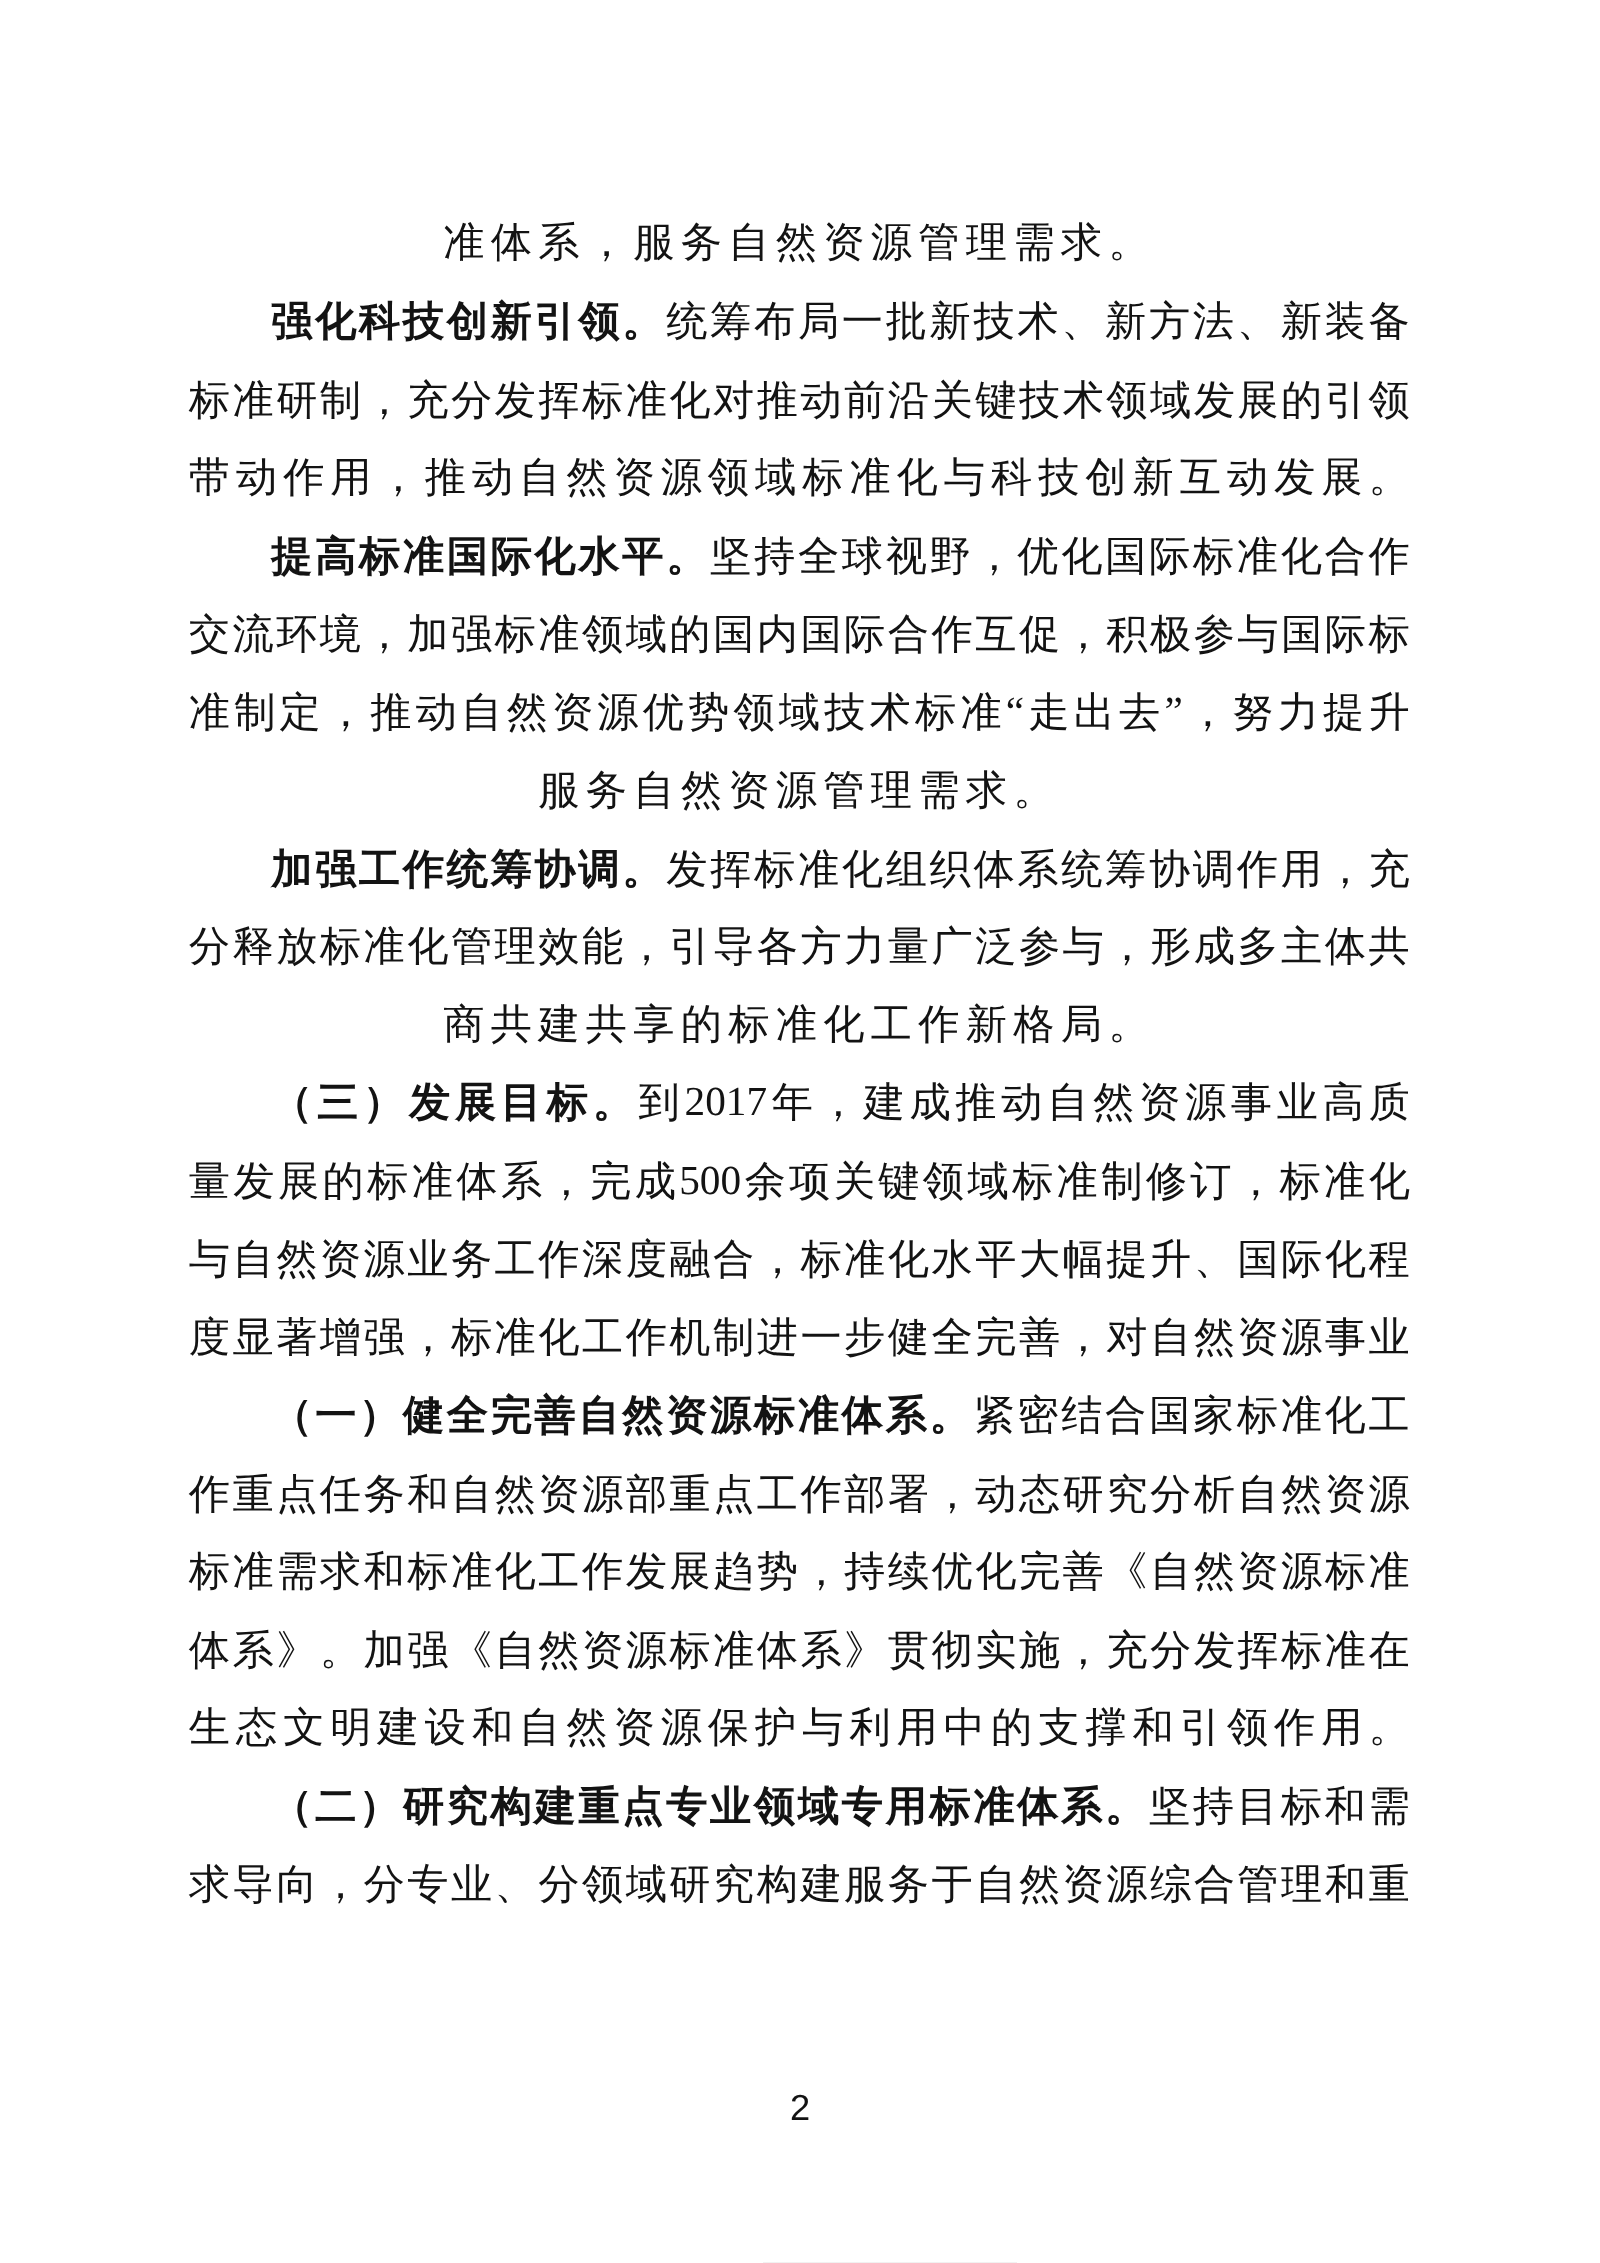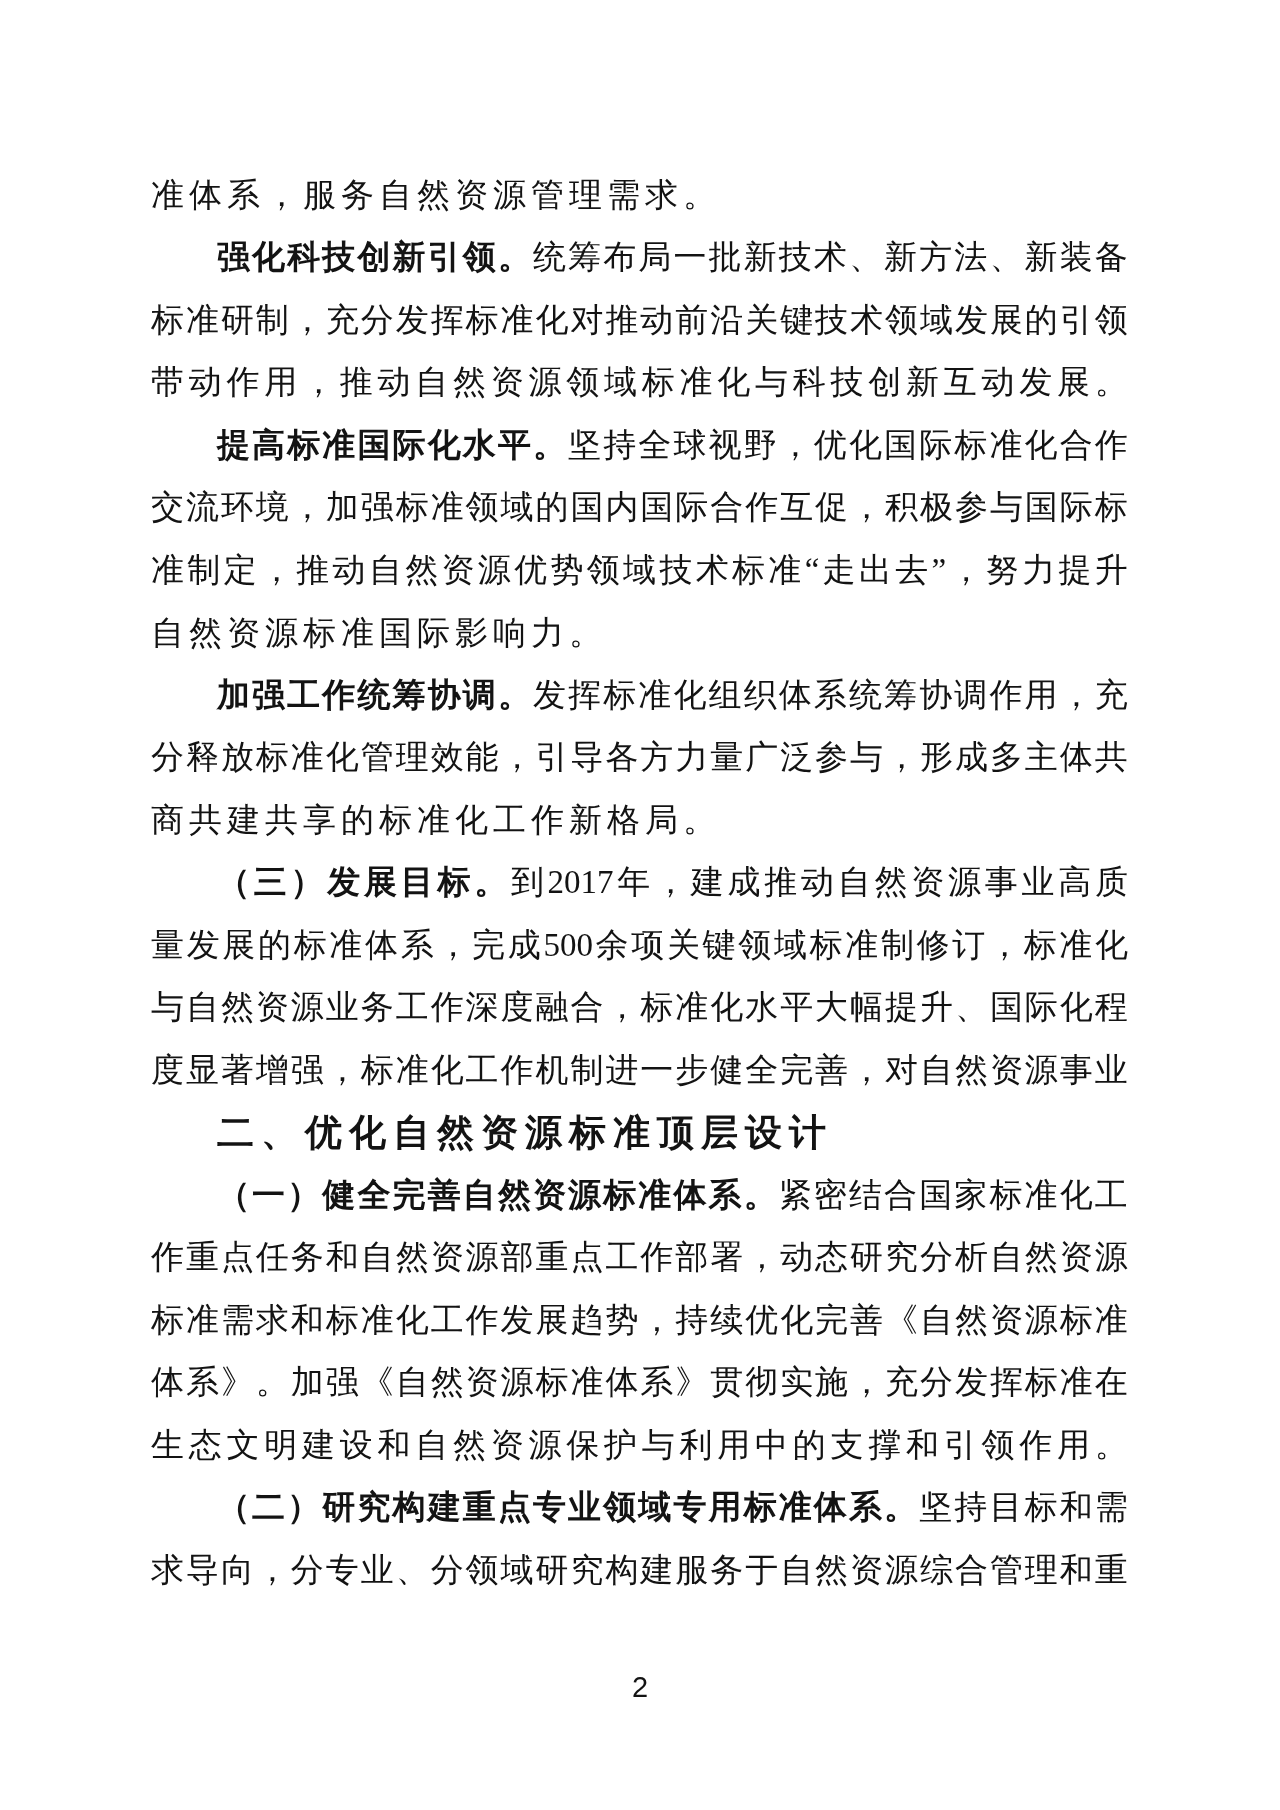--- a/index.html
+++ b/index.html
@@ -17,20 +17,21 @@
     position: absolute;
     left: 151px;
     top: 164px;
     width: 977px;
   }
   .line {
     height: 62.5px;
     line-height: 62.5px;
     font-size: 33px;
     white-space: nowrap;
+    text-align: center;
   }
   .line.justify {
     display: flex;
     justify-content: space-between;
     align-items: center;
   }
   .line.indent { padding-left: 66px; }
   .line.natural { letter-spacing: 5px; }
   .tok { display: inline-block; line-height: normal; }
   .seg { display: inline; }
@@ -228,21 +229,21 @@
         <span class="tok body">走</span>
         <span class="tok body">出</span>
         <span class="tok body">去</span>
         <span class="tok body">”</span>
         <span class="tok body">，</span>
         <span class="tok body">努</span>
         <span class="tok body">力</span>
         <span class="tok body">提</span>
         <span class="tok body">升</span>
       </div>
-      <div class="line natural"><span class="seg body">自然资源标准国际影响力。</span></div>
+      <div class="line natural"><span class="seg body">服务自然资源管理需求。</span></div>
       <div class="line justify indent">
         <span class="tok lead">加</span>
         <span class="tok lead">强</span>
         <span class="tok lead">工</span>
         <span class="tok lead">作</span>
         <span class="tok lead">统</span>
         <span class="tok lead">筹</span>
         <span class="tok lead">协</span>
         <span class="tok lead">调</span>
         <span class="tok lead">。</span>
@@ -403,21 +404,20 @@
         <span class="tok body">善</span>
         <span class="tok body">，</span>
         <span class="tok body">对</span>
         <span class="tok body">自</span>
         <span class="tok body">然</span>
         <span class="tok body">资</span>
         <span class="tok body">源</span>
         <span class="tok body">事</span>
         <span class="tok body">业</span>
       </div>
-      <div class="line natural indent"><span class="seg heading">二、优化自然资源标准顶层设计</span></div>
       <div class="line justify indent">
         <span class="tok lead">（</span>
         <span class="tok lead">一</span>
         <span class="tok lead">）</span>
         <span class="tok lead">健</span>
         <span class="tok lead">全</span>
         <span class="tok lead">完</span>
         <span class="tok lead">善</span>
         <span class="tok lead">自</span>
         <span class="tok lead">然</span>

